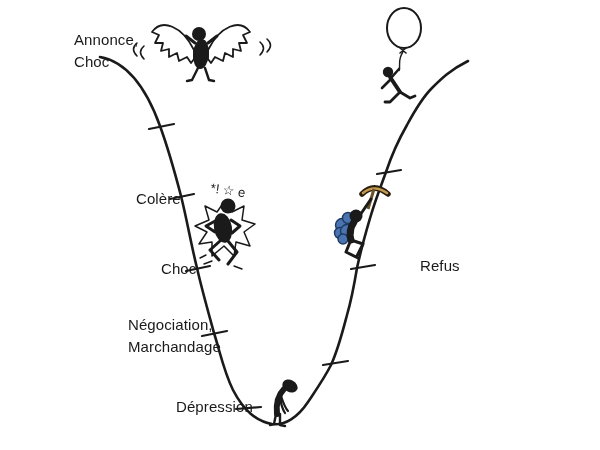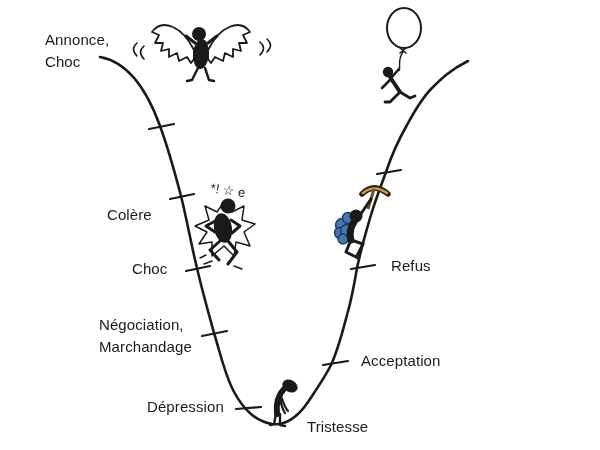--- a/index.html
+++ b/index.html
@@ -2,21 +2,21 @@
 <html><head>
 <meta charset="utf-8">
 <style>
   html,body{margin:0;padding:0;background:#fff;}
   .canvas{
     position:relative;width:600px;height:450px;background:#ffffff;overflow:hidden;
     font-family:"Liberation Sans",sans-serif;color:#1a1a1a;
   }
   .stage-label{
     position:absolute;font-size:15px;line-height:22px;white-space:pre-line;
-    color:#1a1a1a;letter-spacing:.1px;
+    color:#1a1a1a;letter-spacing:.1px;margin-left:29px;
   }
   svg{position:absolute;left:0;top:0;}
 </style>
 </head>
 <body>
 
 <div class="canvas">
 
   <svg width="600" height="450" viewBox="0 0 600 450">
 
@@ -90,21 +90,19 @@
       <circle cx="12" cy="68" r="5.2" fill="#1a1a1a"></circle>
       <line x1="15" y1="74" x2="23" y2="65" stroke="#1a1a1a" stroke-width="2.6" stroke-linecap="round"></line>
       <line x1="14" y1="76" x2="6" y2="84" stroke="#1a1a1a" stroke-width="2.6" stroke-linecap="round"></line>
       <line x1="14" y1="73" x2="24" y2="88" stroke="#1a1a1a" stroke-width="4" stroke-linecap="round"></line>
       <path d="M24,88 L14,98 M24,88 L34,94 M14,98 l-5,0 M34,94 l5,-2" stroke="#1a1a1a" stroke-width="2.8" fill="none" stroke-linecap="round"></path>
     </g>
   </svg>
 
   <div class="stage-label" style="left:45px;top:29px">Annonce,
 Choc</div>
-  <div class="stage-label" style="left:107px;top:204px">Colère</div>
+  <div class="stage-label" style="left:107px;top:188px">Colère</div>
   <div class="stage-label" style="left:132px;top:258px">Choc</div>
   <div class="stage-label" style="left:99px;top:314px">Négociation,
 Marchandage</div>
   <div class="stage-label" style="left:147px;top:396px">Dépression</div>
-  <div class="stage-label" style="left:307px;top:416px">Tristesse</div>
-  <div class="stage-label" style="left:361px;top:350px">Acceptation</div>
   <div class="stage-label" style="left:391px;top:255px">Refus</div>
 </div>
 
 </body></html>

